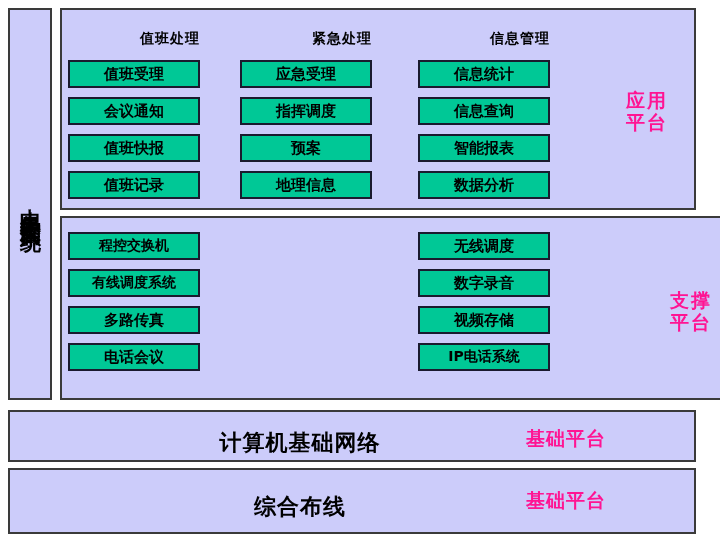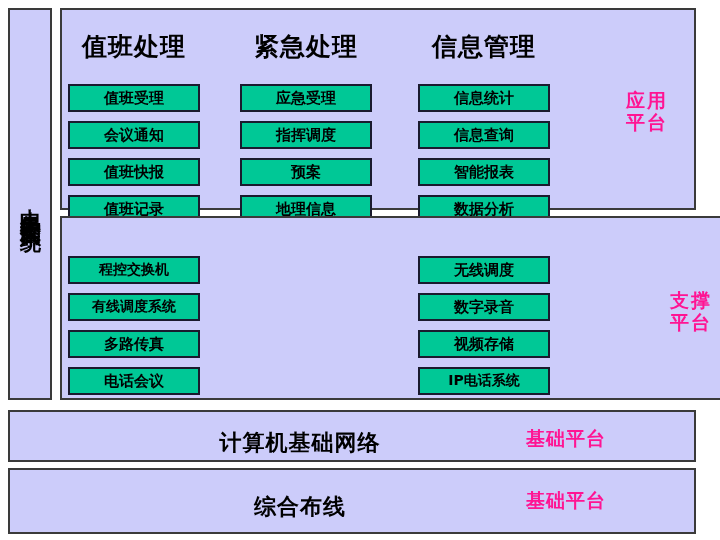--- a/index.html
+++ b/index.html
@@ -58,36 +58,35 @@
     top: 216px;
     width: 680px;
     height: 184px;
   }
 
   
   .col-header {
     position: absolute;
     top: 20px;
     width: 132px;
-    text-align: center;
-    font-size: 25px;
+    text-align: right;
+    font-size: 14px;
     font-weight: bold;
     color: #000000;
     letter-spacing: 1px;
     white-space: nowrap;
   }
   .col-header.c0 { left: 6px; }
   .col-header.c1 { left: 178px; }
   .col-header.c2 { left: 356px; }
 
   
   .col {
     position: absolute;
     width: 132px;
-    margin-top: 24px;
   }
   .col.c0 { left: 6px; }
   .col.c1 { left: 178px; }
   .col.c2 { left: 356px; }
   #panel-application .col { top: 50px; }
   #panel-support .col { top: 14px; }
 
   .tile {
     height: 28px;
     margin-bottom: 9px;

